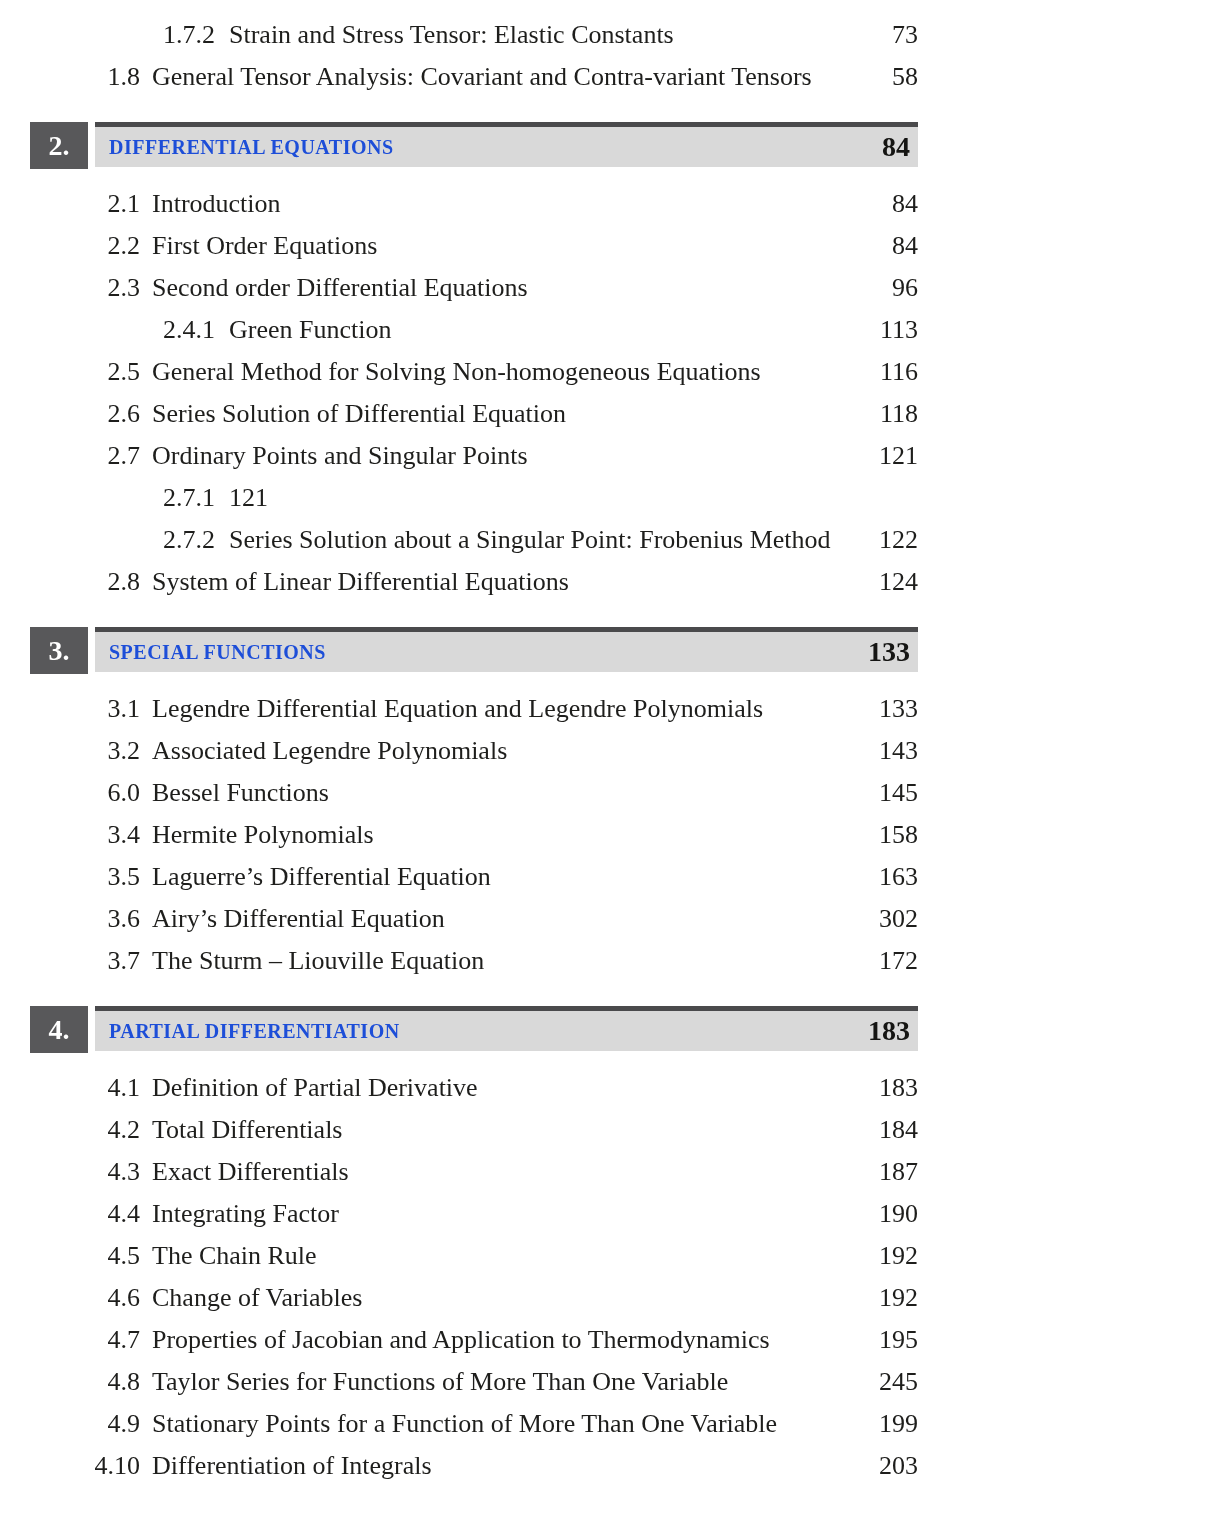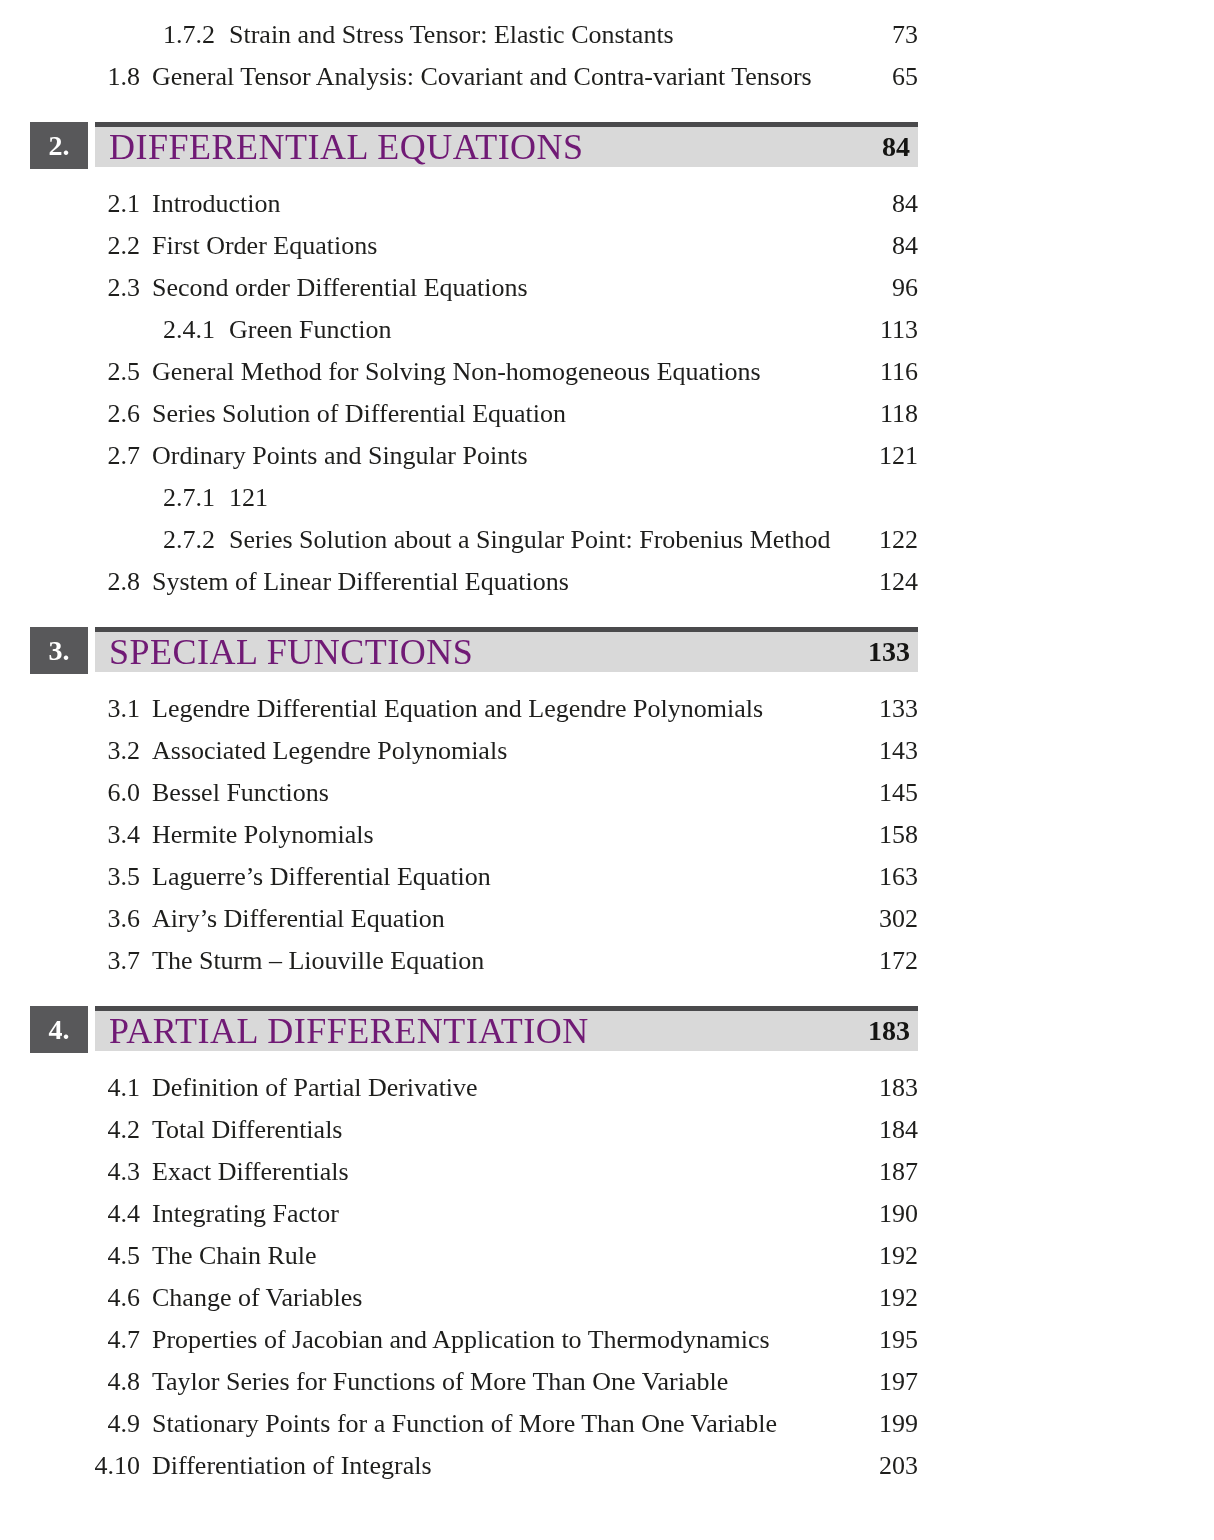--- a/index.html
+++ b/index.html
@@ -48,45 +48,45 @@
     flex: 1 1 auto;
     margin-left: 7px;
     height: 45px;
     box-sizing: border-box;
     background: var(--bar-bg, #d9d9d9);
     border-top: 5px solid var(--line, #4a4a4c);
     display: flex; align-items: center; justify-content: space-between;
     padding: 0 8px 0 14px;
   }
   .ch-title {
-    font-weight: normal;
-    font-size: 36px;
+    font-weight: bold;
+    font-size: 20px;
     letter-spacing: 0.5px;
-    color: #701a75;
+    color: #1d4ed8;
   }
   .ch-page {
     font-weight: bold;
     font-size: 28px;
     color: #151513;
   }
 </style>
 </head>
 <body style="--text: #1e1e1c; --num-bg: #58585a; --bar-bg: #d9d9d9; --line: #4a4a4c;">
 
 <main>
   <section>
       <div class="entry lvl2">
         <span class="num">1.7.2</span>
         <span class="title">Strain and Stress Tensor: Elastic Constants</span>
         <span class="page">73</span>
       </div>
       <div class="entry lvl1">
         <span class="num">1.8</span>
         <span class="title">General Tensor Analysis: Covariant and Contra-variant Tensors</span>
-        <span class="page">65</span>
+        <span class="page">58</span>
       </div>
     </section>
   <div>
       <div class="chapter-header">
         <span class="num-box">2.</span>
         <div class="bar">
           <span class="ch-title">DIFFERENTIAL EQUATIONS</span>
           <span class="ch-page">84</span>
         </div>
       </div>
@@ -224,21 +224,21 @@
           <span class="page">192</span>
         </div>
         <div class="entry lvl1">
           <span class="num">4.7</span>
           <span class="title">Properties of Jacobian and Application to Thermodynamics</span>
           <span class="page">195</span>
         </div>
         <div class="entry lvl1">
           <span class="num">4.8</span>
           <span class="title">Taylor Series for Functions of More Than One Variable</span>
-          <span class="page">197</span>
+          <span class="page">245</span>
         </div>
         <div class="entry lvl1">
           <span class="num">4.9</span>
           <span class="title">Stationary Points for a Function of More Than One Variable</span>
           <span class="page">199</span>
         </div>
         <div class="entry lvl1">
           <span class="num">4.10</span>
           <span class="title">Differentiation of Integrals</span>
           <span class="page">203</span>

